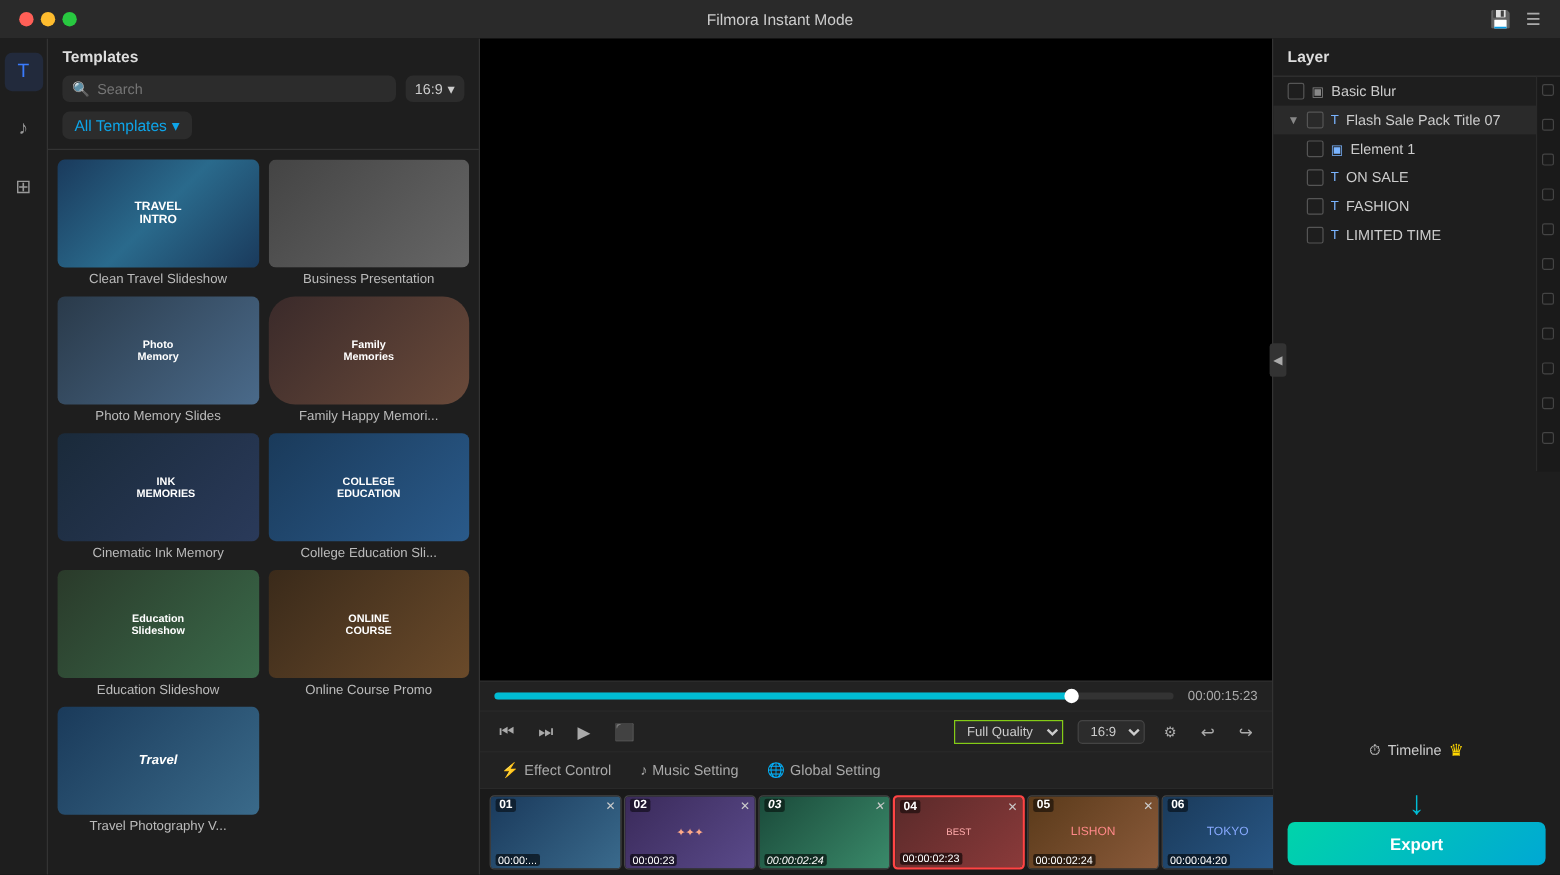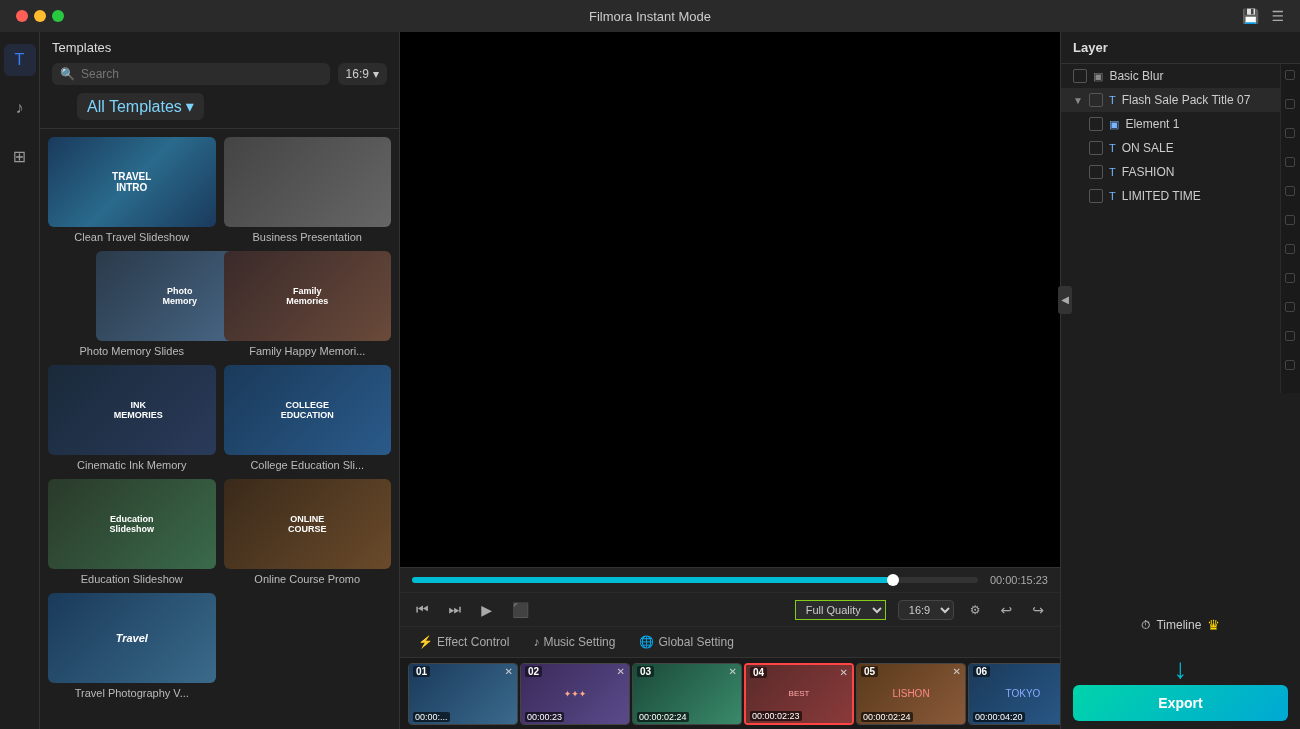--- a/index.html
+++ b/index.html
@@ -97,21 +97,21 @@
     }
     .panel-header {
       padding: 8px 12px;
       border-bottom: 1px solid #333;
       display: flex;
       flex-direction: column;
       gap: 8px;
     }
     .panel-title {
       font-size: 13px;
-      font-weight: 400;
+      font-weight: 700;
       color: #ddd;
     }
     .search-bar {
       display: flex;
       align-items: center;
       gap: 8px;
     }
     .search-input-wrap {
       flex: 1;
       background: #2c2c2c;
@@ -138,28 +138,27 @@
       font-size: 12px;
       cursor: pointer;
       display: flex;
       align-items: center;
       gap: 4px;
     }
     .filter-btn {
       background: #2c2c2c;
       border: none;
       border-radius: 6px;
-      color: #7dd3fc;
+      color: #0ea5e9;
       padding: 4px 10px;
-      font-size: 16px;
+      font-size: 13px;
       cursor: pointer;
       display: flex;
       align-items: center;
       gap: 4px;
-      margin-left: 25px;
     }
 
     .templates-grid {
       flex: 1;
       overflow-y: auto;
       padding: 8px;
       display: grid;
       grid-template-columns: 1fr 1fr;
       gap: 8px;
       align-content: start;
@@ -195,24 +194,24 @@
       display: flex; align-items: center; justify-content: center;
     }
     .thumb-business {
       background: linear-gradient(135deg, #2c2c3e 0%, #4a4a6a 100%);
     }
     .thumb-cinematic {
       background: linear-gradient(135deg, #1a1a2e 0%, #3a2a4e 100%);
     }
     .thumb-photo {
       background: linear-gradient(135deg, #2a3a4a 0%, #4a6a8a 100%);
-      margin-left: 48px;
     }
     .thumb-family {
       background: linear-gradient(135deg, #3a2a2a 0%, #6a4a3a 100%);
+      border-radius: 22px;
     }
     .thumb-ink {
       background: linear-gradient(135deg, #1a2a3a 0%, #2a3a5a 100%);
       padding-left: 13px;
     }
     .thumb-college {
       background: linear-gradient(135deg, #1a3a5a 0%, #2a5a8a 100%);
     }
     .thumb-education {
       background: linear-gradient(135deg, #2a3a2a 0%, #3a6a4a 100%);
@@ -515,21 +514,21 @@
       font-size: 14px;
       font-weight: 600;
       padding: 10px 40px;
       cursor: pointer;
       width: 90%;
     }
 
     
     .clip-01 { background: #2a3a5a; }
     .clip-02 { background: #3a2a5a; }
-    .clip-03 { background: #14532d; }
+    .clip-03 { background: #14532d; font-style: italic; }
     .clip-04 { background: #5a2a2a; }
     .clip-05 { background: #4a2a1a; }
     .clip-06 { background: #1a3a5a; }
     .clip-active { border: 2px solid #f44; }
 
     
     .thumb-content {
       width: 100%; height: 100%;
       display: flex; align-items: center; justify-content: center;
       color: #fff; font-size: 10px; font-weight: bold; text-align: center;

